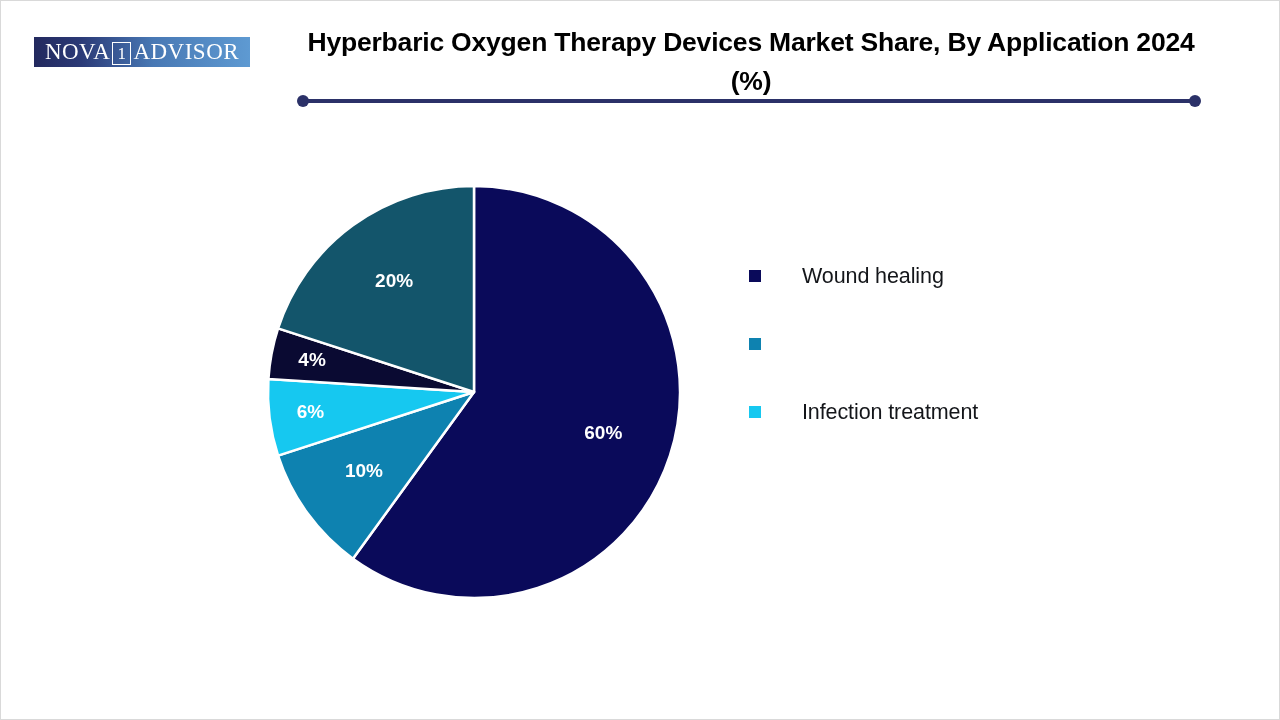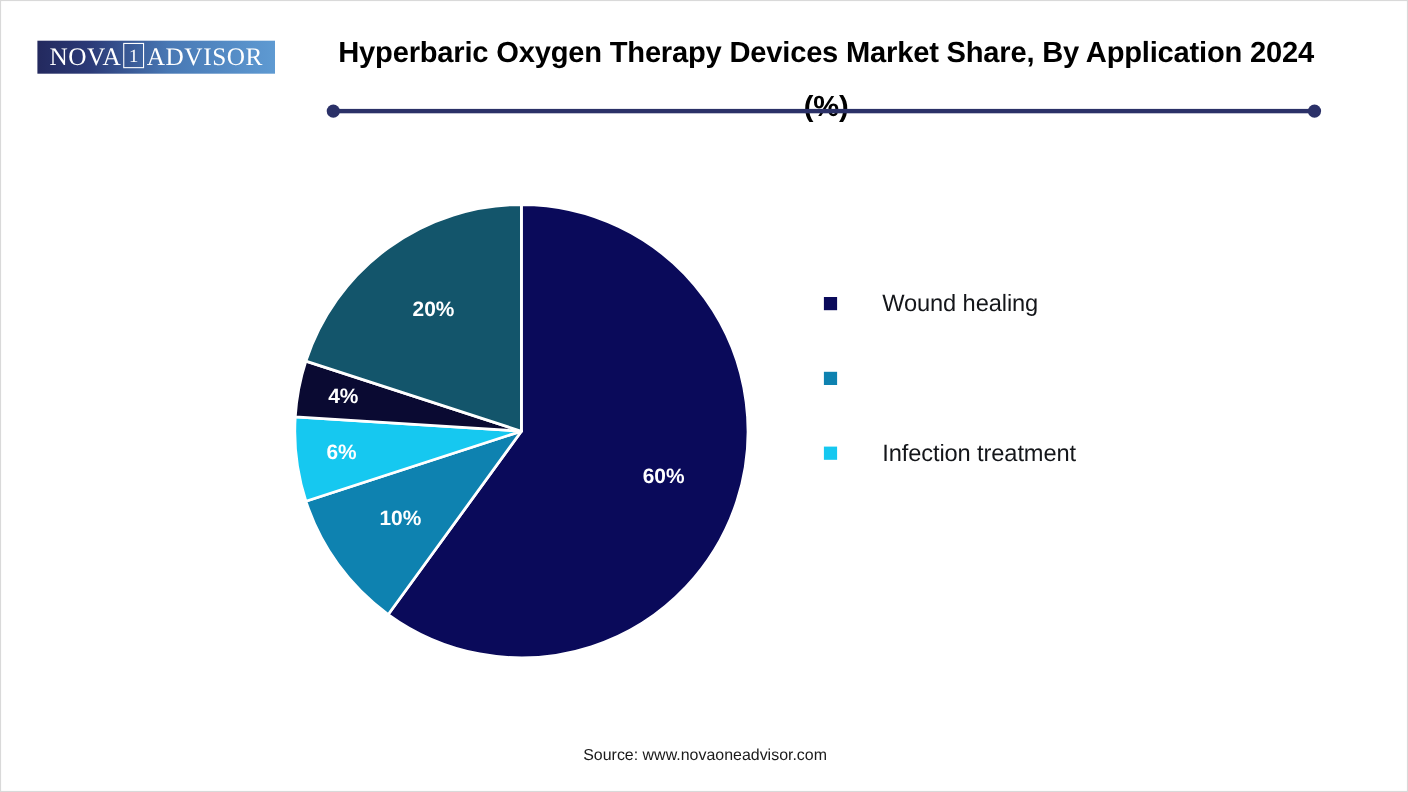--- a/index.html
+++ b/index.html
@@ -36,21 +36,21 @@
     align-items: center;
     justify-content: center;
   }
   #logo-text {
     font-family: "Liberation Serif", serif;
     font-size: 23px;
     letter-spacing: 0.5px;
     color: #ffffff;
     white-space: nowrap;
     display: flex;
-    align-items: flex-start;
+    align-items: flex-end;
   }
   #logo-badge {
     display: inline-flex;
     align-items: center;
     justify-content: center;
     border: 1px solid #ffffff;
     width: 17px;
     height: 21px;
     font-size: 17px;
     margin: 0 2px;
@@ -60,21 +60,21 @@
   
   #title {
     position: absolute;
     left: 300px;
     top: 22px;
     width: 900px;
     text-align: center;
     font-family: "Liberation Sans", sans-serif;
     font-weight: bold;
     font-size: 26.5px;
-    line-height: 49px;
+    line-height: 39px;
     color: #000000;
     letter-spacing: -0.2px;
   }
 
   
   #rule {
     position: absolute;
     left: 296px;
     top: 94px;
     width: 904px;
@@ -203,15 +203,14 @@
       </div>
       <div class="legend-item">
         <span class="legend-marker" style="background: rgb(14, 130, 176);"></span>
       </div>
       <div class="legend-item">
         <span class="legend-marker" style="background: rgb(22, 200, 240);"></span>
         <span class="legend-label">Infection treatment</span>
       </div>
     </div>
 
-  <div id="source">Source: www.novaoneadvisor.com</div>
 
 </div>
 
 </body></html>

